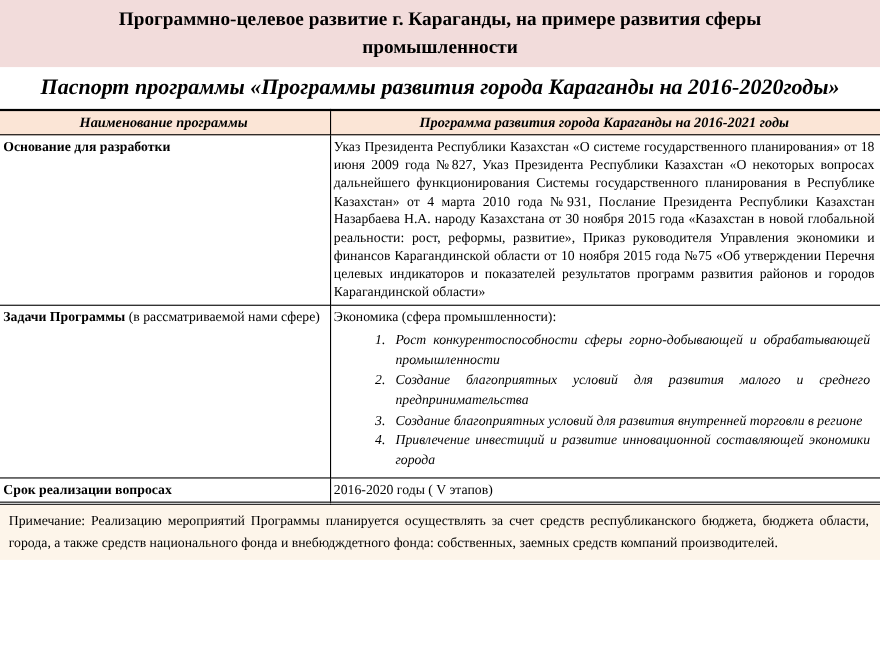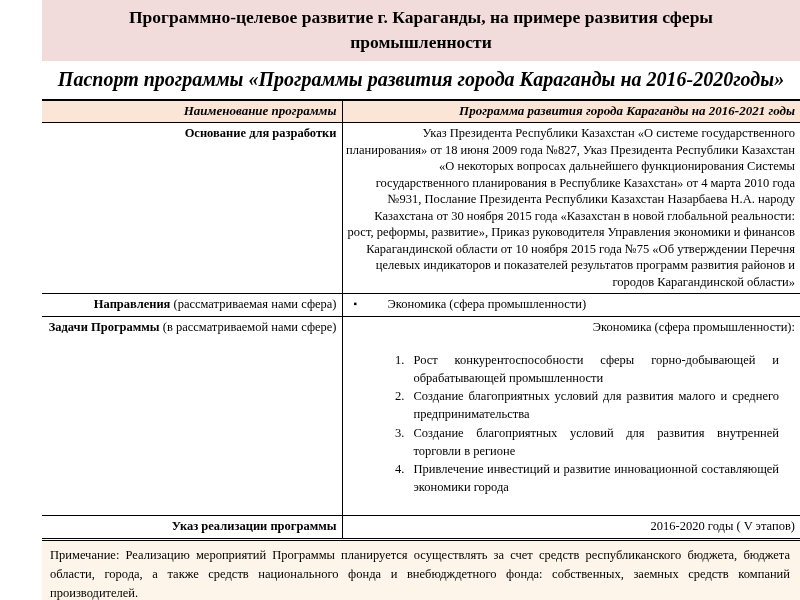--- a/index.html
+++ b/index.html
@@ -3,21 +3,20 @@
 <meta charset="utf-8">
 <style>
   html, body { margin: 0; padding: 0; }
   .slide {
     width: 800px; height: 600px;
     background: #ffffff;
     font-family: "Liberation Serif", "DejaVu Serif", serif;
     color: #000;
     overflow: hidden;
     box-sizing: border-box;
-    padding-left: 42px;
   }
   .title-band {
     background: #f2dcdb;
     text-align: center;
     font-weight: bold;
     font-size: 17.5px;
     line-height: 1.4;
     padding: 5px 55px 7px 55px;
   }
   .subtitle {
@@ -35,21 +34,20 @@
     border-top: 2px solid #000;
     border-bottom: 3px double #000;
   }
   table.program-table col.c1 { width: 300px; }
   table.program-table th, table.program-table td {
     border: 1px solid #000;
     border-left: none;
     border-right: none;
     vertical-align: top;
     padding: 2px 5px 3px 3px;
-    text-align: right;
   }
   table.program-table th:first-child, table.program-table td:first-child {
     border-right: 1px solid #000;
   }
   thead th {
     background: #fbe5d6;
     font-weight: bold;
     font-style: italic;
     text-align: center;
     font-size: 13px;
@@ -59,22 +57,23 @@
   td.label-cell .plain { font-weight: normal; }
   td.value-cell {
     text-align: justify;
     line-height: 1.32;
     padding-left: 7px;
     padding-right: 6px;
   }
   .bullet-line { display: flex; text-align: left; }
   .bullet-glyph { width: 34px; text-align: left; padding-left: 8px; font-size: 10px; line-height: 1.65; }
   ol.tasks {
-    margin: 16px;
+    margin: 4px;
     padding-left: 46px;
+    font-style: italic;
   }
   ol.tasks li {
     text-align: justify;
     padding-left: 6px;
     line-height: 1.45;
   }
   .note {
     background: #fdf5ea;
     font-size: 12.5px;
     line-height: 1.55;
@@ -103,45 +102,34 @@
         <th>Программа развития города Караганды на 2016-2021 годы</th>
       </tr>
     </thead>
     <tbody>
       <tr>
         <td class="label-cell">Основание для разработки</td>
         <td class="value-cell">Указ Президента Республики Казахстан «О системе государственного планирования» от 18 июня 2009 года №827, Указ Президента Республики Казахстан «О некоторых вопросах дальнейшего функционирования Системы государственного планирования в Республике Казахстан» от 4 марта 2010 года №931, Послание Президента Республики Казахстан Назарбаева Н.А. народу Казахстана от 30 ноября 2015 года «Казахстан в новой глобальной реальности: рост, реформы, развитие», Приказ руководителя Управления экономики и финансов Карагандинской области от 10 ноября 2015 года №75 «Об утверждении Перечня целевых индикаторов и показателей результатов программ развития районов и городов Карагандинской области»</td>
       </tr>
       <tr>
         <td class="label-cell">
-          <span>Направления</span><span class="plain"> (рассматриваемая нами сфера)</span>
-        </td>
-        <td class="value-cell">
-          <div class="bullet-line">
-            <span class="bullet-glyph">▪</span>
-            <span>Экономика (сфера промышленности)</span>
-          </div>
-        </td>
-      </tr>
-      <tr>
-        <td class="label-cell">
           <span>Задачи Программы</span><span class="plain"> (в рассматриваемой нами сфере)</span>
         </td>
         <td class="value-cell">
           <div>Экономика (сфера промышленности):</div>
           <ol class="tasks">
             <li>Рост конкурентоспособности сферы горно-добывающей и обрабатывающей промышленности</li>
             <li>Создание благоприятных условий для развития малого и среднего предпринимательства</li>
             <li>Создание благоприятных условий для развития внутренней торговли в регионе</li>
             <li>Привлечение инвестиций и развитие инновационной составляющей экономики города</li>
           </ol>
         </td>
       </tr>
       <tr>
-        <td class="label-cell">Указ реализации программы</td>
+        <td class="label-cell">Срок реализации вопросах</td>
         <td class="value-cell">2016-2020 годы ( V этапов)</td>
       </tr>
     </tbody>
   </table>
 
   <div class="note">
     <span class="note-label">Примечание:</span><span> Реализацию мероприятий Программы планируется осуществлять за счет средств республиканского бюджета, бюджета области, города, а также средств национального фонда и внебюдждетного фонда: собственных, заемных средств компаний производителей.</span>
   </div>
 
 </div>

